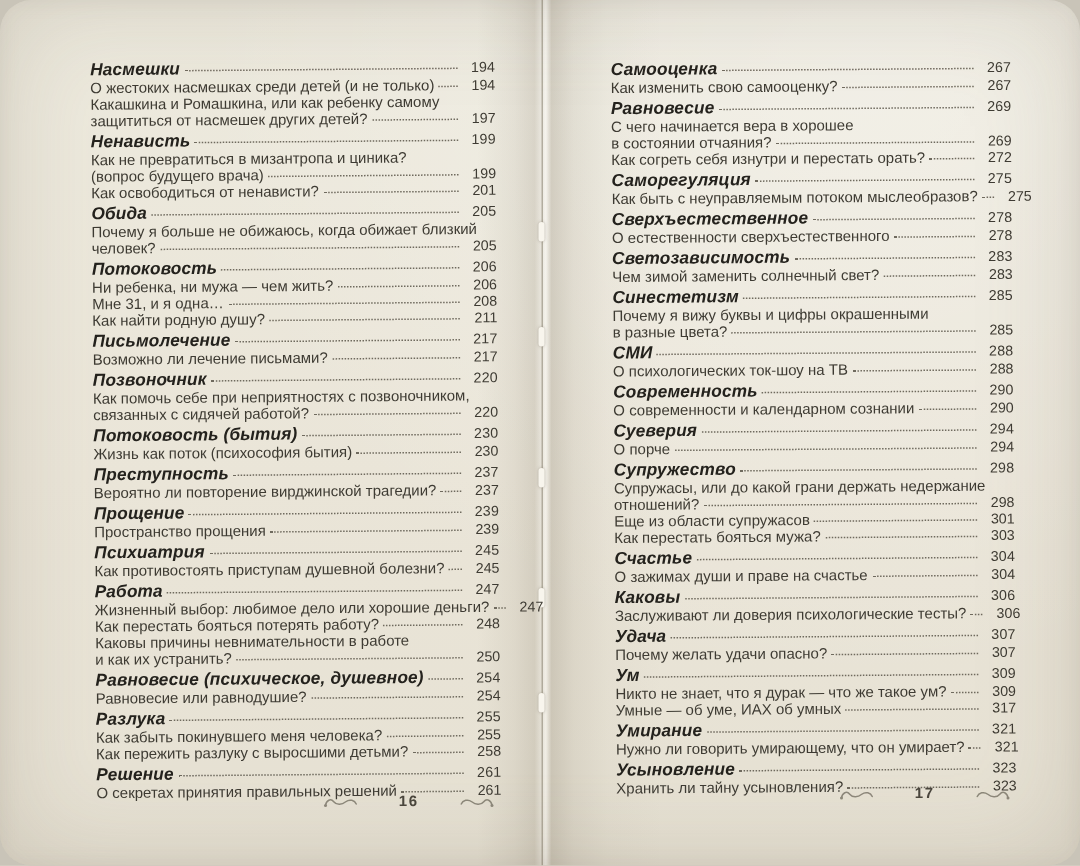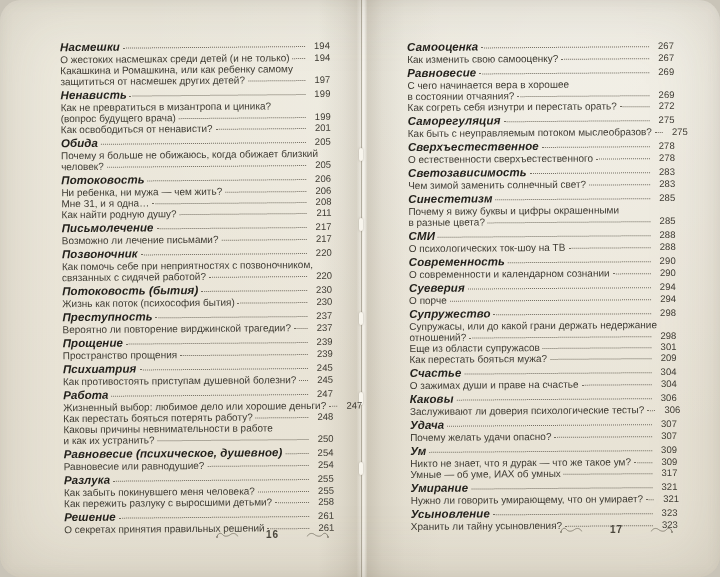--- a/index.html
+++ b/index.html
@@ -399,21 +399,21 @@
         <span class="pagenum">298</span>
       </div>
       <div class="toc-row">
         <span class="entry-text">Еще из области супружасов</span>
         <span class="leader"></span>
         <span class="pagenum">301</span>
       </div>
       <div class="toc-row">
         <span class="entry-text">Как перестать бояться мужа?</span>
         <span class="leader"></span>
-        <span class="pagenum">209</span>
+        <span class="pagenum">303</span>
       </div>
       <div class="toc-row heading">
         <span class="entry-text">Счастье</span>
         <span class="leader"></span>
         <span class="pagenum">304</span>
       </div>
       <div class="toc-row">
         <span class="entry-text">О зажимах души и праве на счастье</span>
         <span class="leader"></span>
         <span class="pagenum">304</span>

